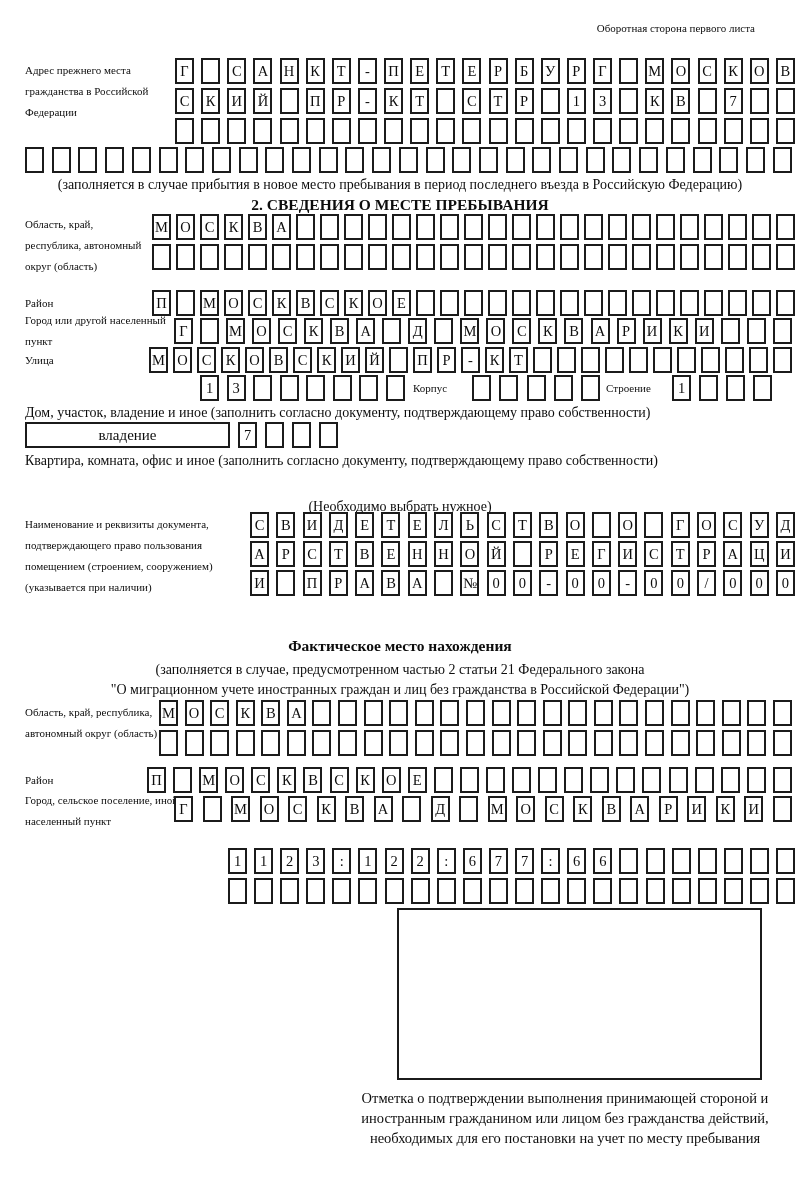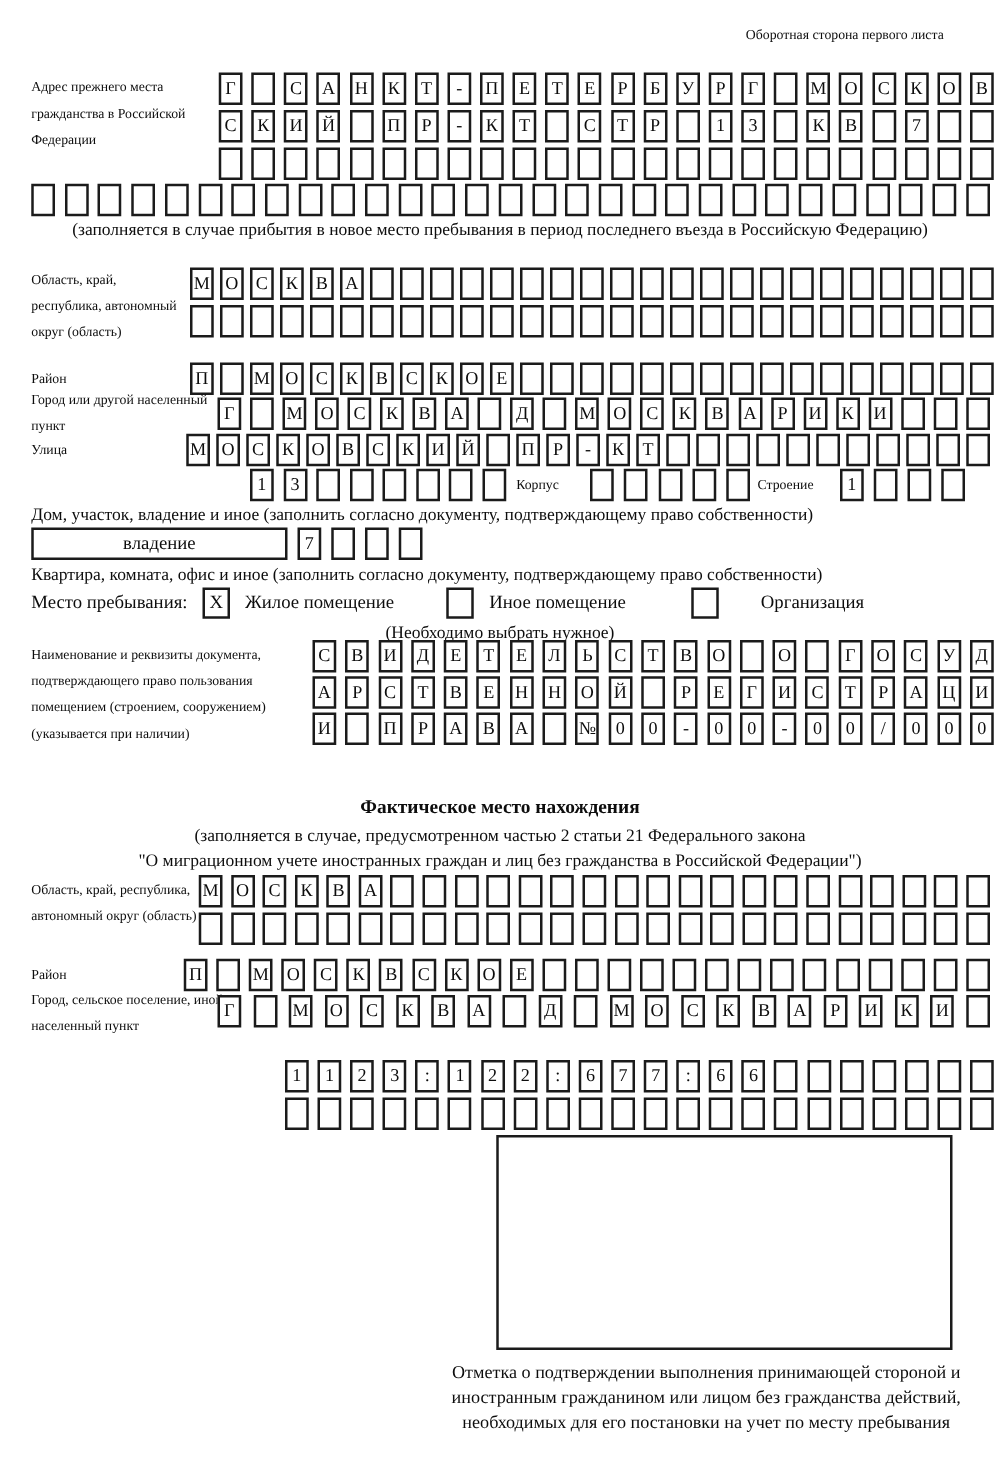--- a/index.html
+++ b/index.html
@@ -139,20 +139,21 @@
       <span class="cell"></span>
       <span class="cell"></span>
       <span class="cell"></span>
       <span class="cell"></span>
       <span class="cell"></span>
       <span class="cell"></span>
       <span class="cell"></span>
     </div>
   <div class="abs note" style="top:176px;">(заполняется в случае прибытия в новое место пребывания в период последнего въезда в Российскую Федерацию)</div>
 
+  <div class="abs hdr" style="top:196px;">2. СВЕДЕНИЯ О МЕСТЕ ПРЕБЫВАНИЯ</div>
 
   <div class="abs lbl" style="left:25px;top:214px;width:122px;">Область, край, республика, автономный округ (область)</div>
   <div class="abs stack" style="left:152px;top:214px;">
     <div class="cells" style="width:643px;">
         <span class="cell">М</span>
         <span class="cell">О</span>
         <span class="cell">С</span>
         <span class="cell">К</span>
         <span class="cell">В</span>
         <span class="cell">А</span>
@@ -330,29 +331,20 @@
   <div class="abs bigbox" style="left:25px;top:422px;width:205px;">владение</div>
   <div class="abs cells" style="left:238px;top:422px;width:100px;">
       <span class="cell">7</span>
       <span class="cell"></span>
       <span class="cell"></span>
       <span class="cell"></span>
     </div>
 
   <div class="abs cap" style="left:25px;top:452px;width:760px;">Квартира, комната, офис и иное (заполнить согласно документу, подтверждающему право собственности)</div>
 
-  <div class="abs mesto" style="left:25px;top:470px;width:760px;">
-    <span>Место пребывания:</span>
-    <span class="checkbox" style="margin-left:12px;">X</span>
-    <span style="margin-left:12px;">Жилое помещение</span>
-    <span class="checkbox" style="margin-left:42px;"></span>
-    <span style="margin-left:12px;">Иное помещение</span>
-    <span class="checkbox" style="margin-left:52px;"></span>
-    <span style="margin-left:34px;">Организация</span>
-  </div>
   <div class="abs note" style="top:498px;">(Необходимо выбрать нужное)</div>
 
   <div class="abs lbl" style="left:25px;top:514px;width:222px;">Наименование и реквизиты документа, подтверждающего право пользования помещением (строением, сооружением) (указывается при наличии)</div>
   <div class="abs stack" style="left:250px;top:512px;gap:3px;">
     <div class="cells" style="width:545px;">
         <span class="cell">С</span>
         <span class="cell">В</span>
         <span class="cell">И</span>
         <span class="cell">Д</span>
         <span class="cell">Е</span>

